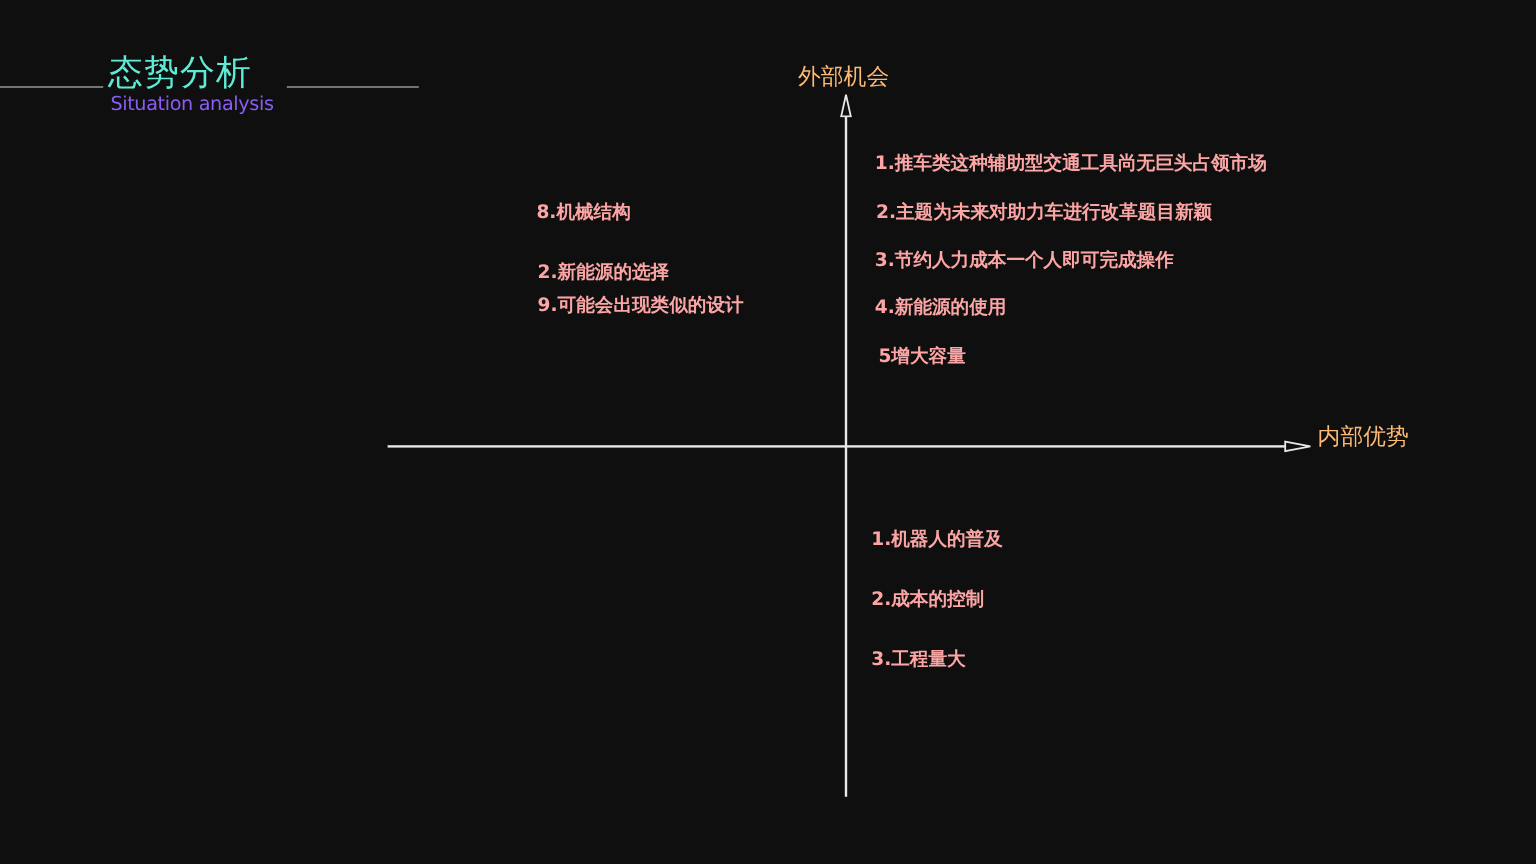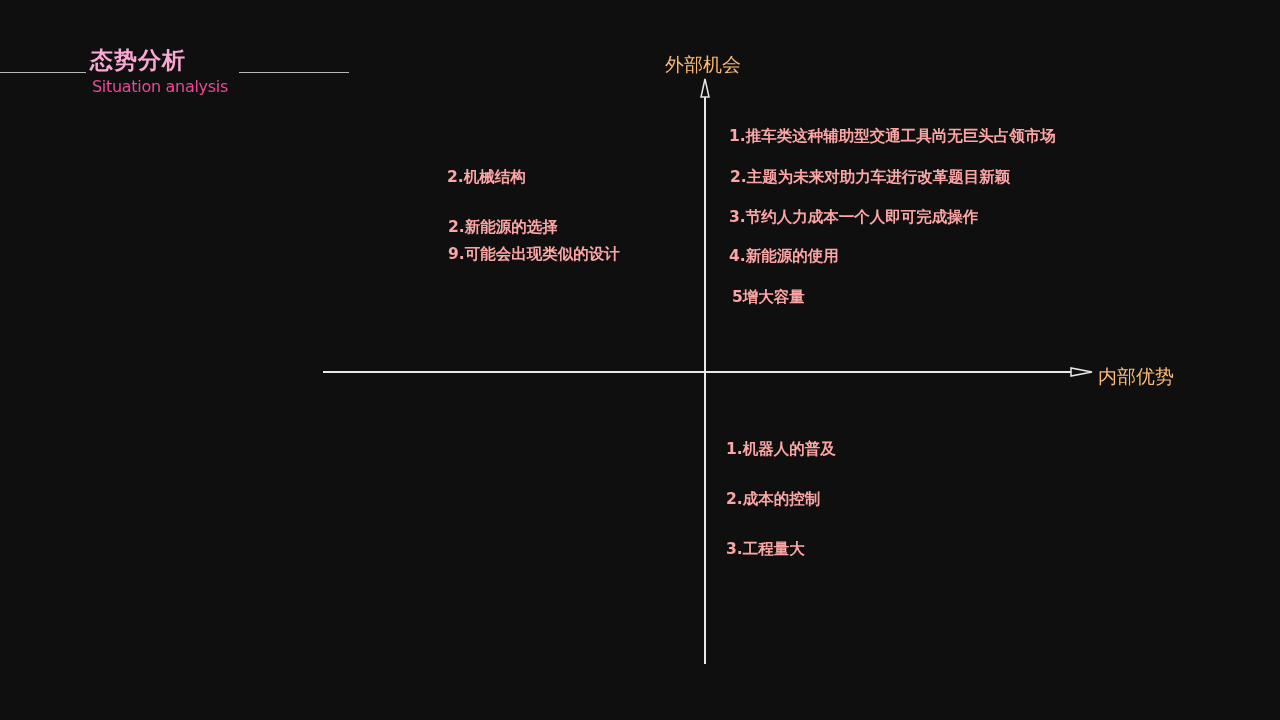--- a/index.html
+++ b/index.html
@@ -6,26 +6,26 @@
   body {
     width: 1280px; height: 720px; overflow: hidden;
     background: #0f0f0f;
     position: relative;
     font-family: "DejaVu Sans", "Liberation Sans", sans-serif;
     color: #f2f2f2;
   }
   .abs { position: absolute; }
   .title-cn {
     left: 90px; top: 38px;
-    font-size: 23px; font-weight: bold; letter-spacing: 1px;
-    color: #f9a8d4; line-height: 44px; white-space: nowrap;
+    font-size: 29px; font-weight: normal; letter-spacing: 1px;
+    color: #5eead4; line-height: 44px; white-space: nowrap;
   }
   .title-en {
     left: 92px; top: 76px;
-    font-size: 16px; color: #ec4899; line-height: 22px; white-space: nowrap;
+    font-size: 16px; color: #8b5cf6; line-height: 22px; white-space: nowrap;
     letter-spacing: -0.3px;
   }
   .rule { height: 1px; background: #b8b8b8; }
   .axis-h { left: 323px; top: 371px; width: 752px; height: 2px; background: #e8e8e8; }
   .axis-v { left: 704px; top: 92px; width: 2px; height: 572px; background: #e8e8e8; }
   .axis-label { font-size: 19px; color: #fdba74; white-space: nowrap; line-height: 26px; }
   .item {
     font-size: 15.5px; font-weight: bold; color: #fca5a5;
     white-space: nowrap; line-height: 22px;
   }
@@ -42,23 +42,23 @@
 <div class="abs axis-v"></div>
 
 <svg class="abs" style="left:698px; top:78px;" width="14" height="20" viewBox="0 0 14 20">
   <polygon points="7,1 3,19 11,19" fill="#0f0f0f" stroke="#e8e8e8" stroke-width="1.5"></polygon>
 </svg>
 <svg class="abs" style="left:1069px; top:366px;" width="24" height="12" viewBox="0 0 24 12">
   <polygon points="23,6 2,2 2,10" fill="#0f0f0f" stroke="#e8e8e8" stroke-width="1.5"></polygon>
 </svg>
 
 <div class="abs axis-label" style="left:665px; top:51px;">外部机会</div>
-<div class="abs axis-label" style="left:1098px; top:363px;">内部优势</div>
+<div class="abs axis-label" style="left:1098px; top:351px;">内部优势</div>
 
-<div class="abs item" style="left:447px; top:166px;">2.机械结构</div>
+<div class="abs item" style="left:447px; top:166px;">8.机械结构</div>
 <div class="abs item" style="left:448px; top:216px;">2.新能源的选择</div>
 <div class="abs item" style="left:448px; top:243px;">9.可能会出现类似的设计</div>
 
 <div class="abs item" style="left:729px; top:125px;">1.推车类这种辅助型交通工具尚无巨头占领市场</div>
 <div class="abs item" style="left:730px; top:166px;">2.主题为未来对助力车进行改革题目新颖</div>
 <div class="abs item" style="left:729px; top:206px;">3.节约人力成本一个人即可完成操作</div>
 <div class="abs item" style="left:729px; top:245px;">4.新能源的使用</div>
 <div class="abs item" style="left:732px; top:286px;">5增大容量</div>
 
 <div class="abs item" style="left:726px; top:438px;">1.机器人的普及</div>

